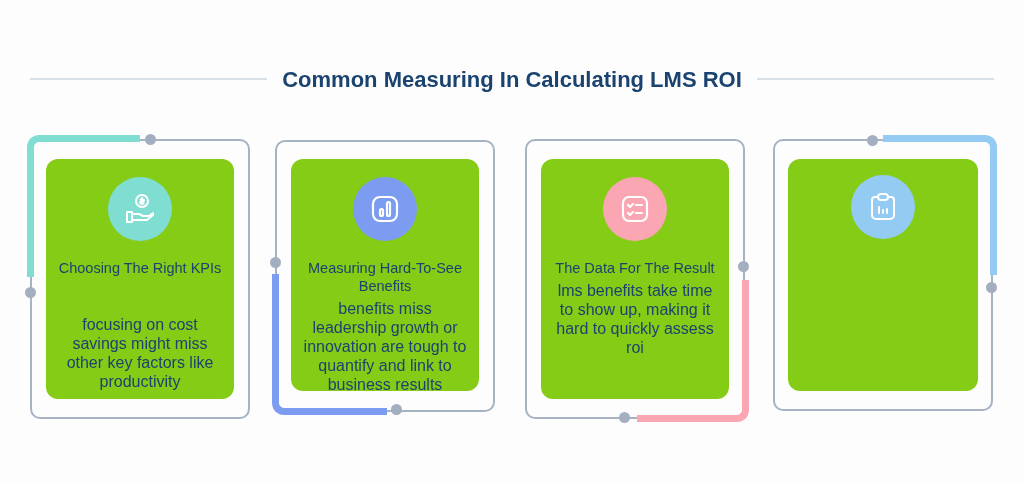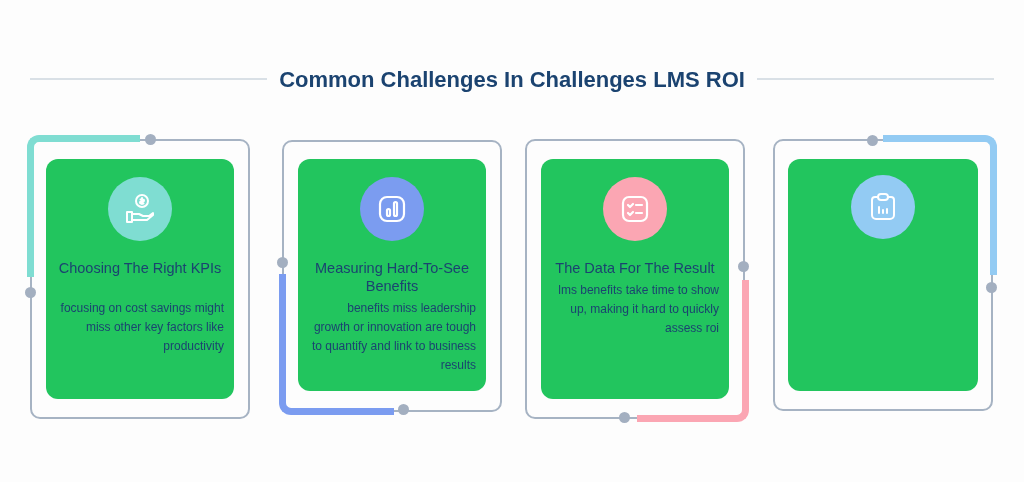--- a/index.html
+++ b/index.html
@@ -10,55 +10,55 @@
   .title-line.left { left:30px; width:237px; }
   .title-line.right { left:757px; width:237px; }
   .title { position:absolute; left:267px; width:490px; top:0; text-align:center;
            font-size:22px; font-weight:bold; color:#1b4370; line-height:36px; }
 
   .col { position:absolute; top:130px; width:240px; height:300px; }
   .frame { position:absolute; border:2px solid #a6b3c3; border-radius:10px; box-sizing:border-box; }
   .accent { position:absolute; box-sizing:border-box; }
   .dot { position:absolute; width:11px; height:11px; border-radius:50%; background:#a3afc0; }
 
-  .card { position:absolute; background:#22c55e; border-radius:12px; text-align:center; box-sizing:border-box; }
+  .card { position:absolute; background:#84cc16; border-radius:12px; text-align:center; box-sizing:border-box; }
   .icon-circle { position:absolute; left:50%; width:64px; height:64px; margin-left:-32px; border-radius:50%;
                  display:flex; align-items:center; justify-content:center; }
   .card-title { position:absolute; left:0; right:0; font-size:14.5px; line-height:18px; color:#1b4370; padding:0 8px; }
-  .card-text { position:absolute; left:0; right:0; font-size:12px; line-height:19px; color:#1b4370; padding:0 10px;text-align:right; }
+  .card-text { position:absolute; left:0; right:0; font-size:16px; line-height:19px; color:#1b4370; padding:0 10px; }
 </style>
 </head>
 <body>
 
 <div class="title-row">
   <div class="title-line left"></div>
-  <div class="title">Common Challenges In Challenges LMS ROI</div>
+  <div class="title">Common Measuring In Calculating LMS ROI</div>
   <div class="title-line right"></div>
 </div>
 
 <div class="col" style="left:20px;">
   <div class="frame" style="left:10px; top:9px; width:220px; height:280px;"></div>
   <div class="accent" style="left:7px; top:5px; width:113px; height:142px; border-top:7px solid #7fddd2; border-left:7px solid #7fddd2; border-top-left-radius:12px; background:#fdfdfd;"></div>
   <div class="dot" style="left:125px; top:4px;"></div>
   <div class="dot" style="left:5px; top:157px;"></div>
   <div class="card" style="left:26px; top:29px; width:188px; height:240px;">
     <div class="icon-circle" style="top:18px; background:#7fddd2;">
       <svg width="34" height="34" viewBox="0 0 34 34" fill="none" stroke="#fff" stroke-width="2" stroke-linecap="round" stroke-linejoin="round">
         <circle cx="19" cy="9" r="6"></circle>
         <path d="M19 6v6M17.5 7.5h2.5a1 1 0 0 1 0 2h-2a1 1 0 0 0 0 2h2.5"></path>
         <path d="M4 20h5v10H4z"></path>
         <path d="M9 22h7l4 2h6l4-3v2l-6 5H9"></path>
       </svg>
     </div>
     <div class="card-title" style="top:100px;">Choosing The Right KPIs</div>
-    <div class="card-text" style="top:140px;">focusing on cost savings might miss other key factors like productivity</div>
+    <div class="card-text" style="top:156px;">focusing on cost savings might miss other key factors like productivity</div>
   </div>
 </div>
 
-<div class="col" style="left:270px;text-decoration:underline;">
+<div class="col" style="left:263px;text-decoration:underline;">
   <div class="frame" style="left:12px; top:10px; width:220px; height:272px;"></div>
   <div class="accent" style="left:9px; top:144px; width:115px; height:141px; border-bottom:7px solid #7b9cf0; border-left:7px solid #7b9cf0; border-bottom-left-radius:12px; background:#fdfdfd;"></div>
   <div class="dot" style="left:7px; top:127px;"></div>
   <div class="dot" style="left:128px; top:274px;"></div>
   <div class="card" style="left:28px; top:29px; width:188px; height:232px;">
     <div class="icon-circle" style="top:18px; background:#7b9cf0;">
       <svg width="32" height="32" viewBox="0 0 32 32" fill="none" stroke="#fff" stroke-width="2.2" stroke-linecap="round">
         <rect x="4" y="4" width="24" height="24" rx="7"></rect>
         <rect x="11" y="16" width="3" height="7" rx="1.5"></rect>
         <rect x="18" y="9" width="3" height="14" rx="1.5"></rect>

